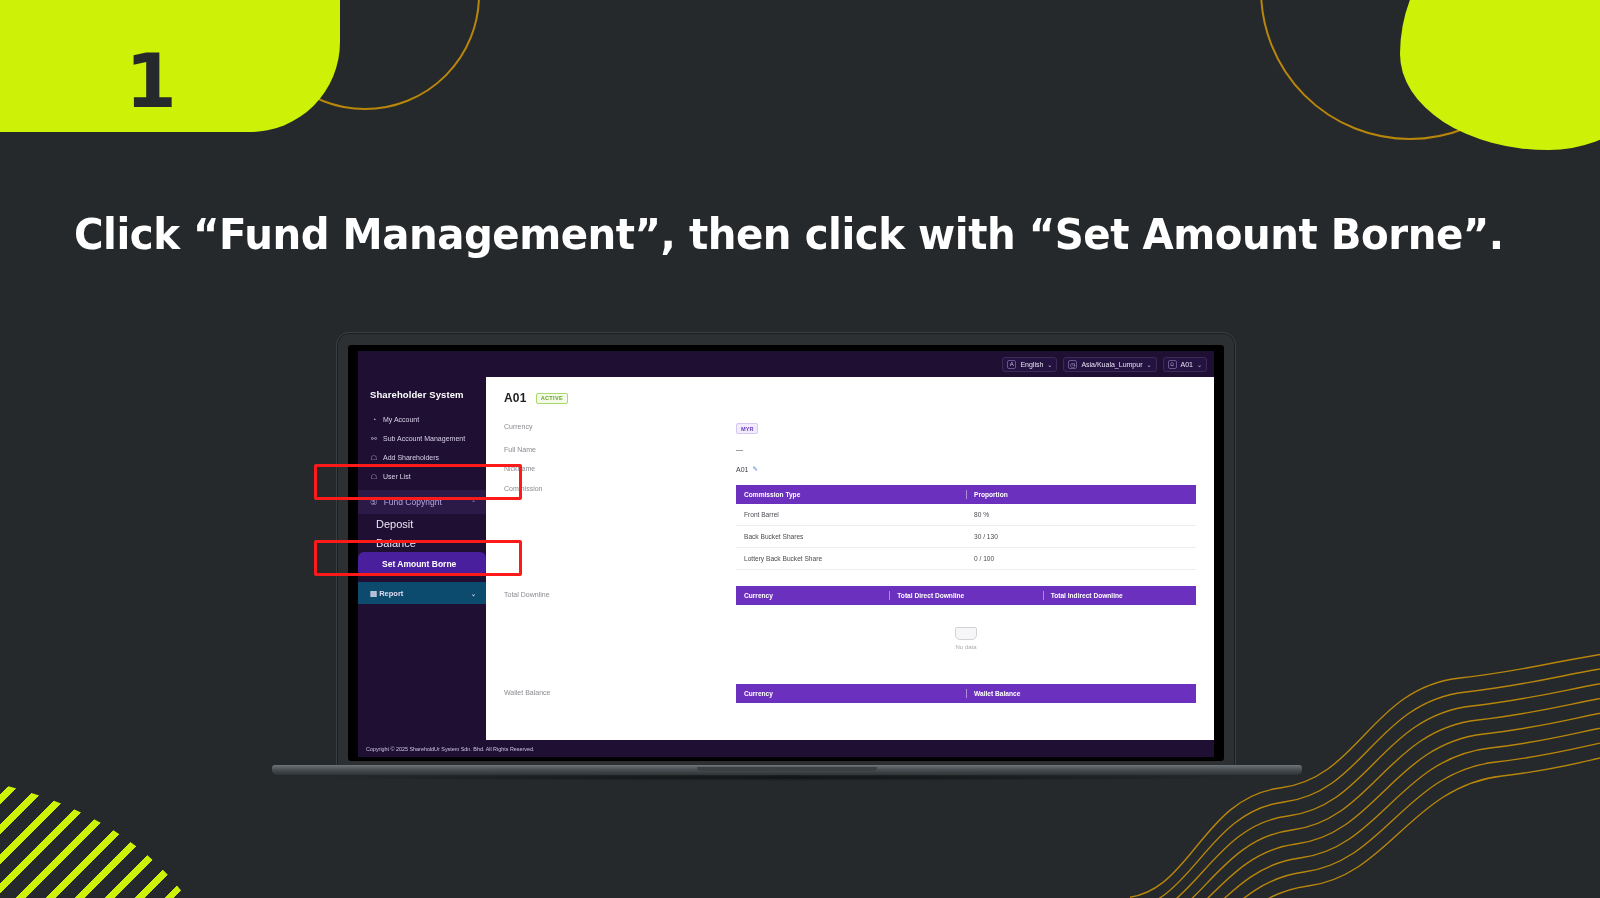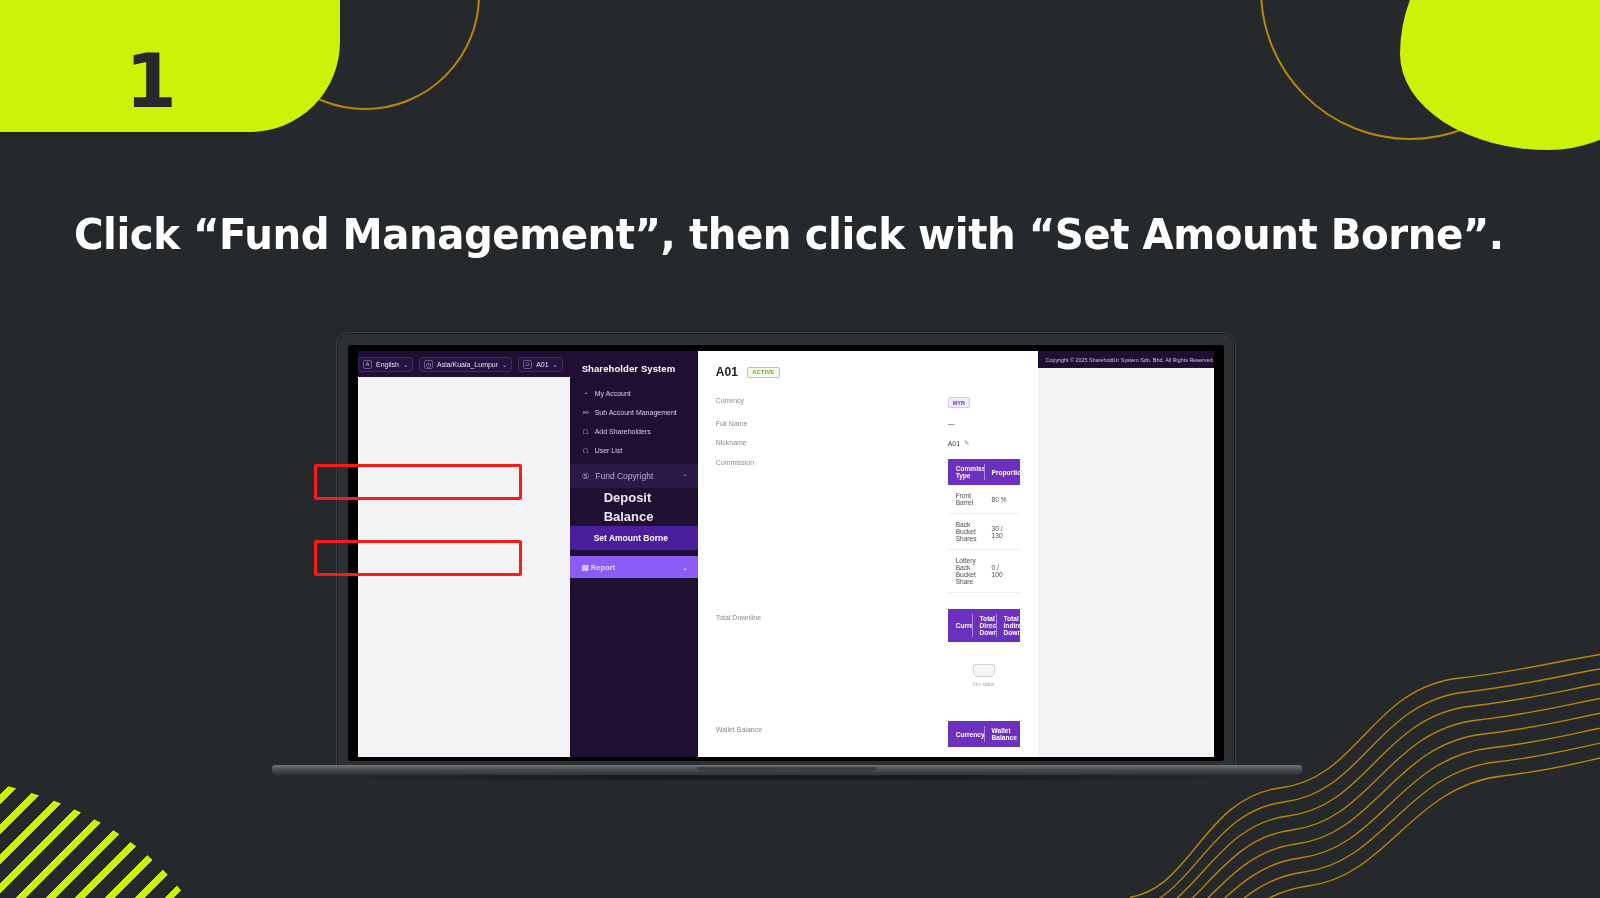--- a/index.html
+++ b/index.html
@@ -87,21 +87,21 @@
     box-shadow: 0 0 0 1px #1b1e20 inset;
     padding: 12px 11px 10px 11px;
   }
   .screen {
     position: relative; width: 100%; height: 100%;
     background: #000;
     border-radius: 3px;
     overflow: hidden;
   }
 
-  .app { position: absolute; inset: 6px 10px 4px 10px; display: flex; flex-direction: row; background: #f4f4f6; justify-content: space-between; }
+  .app { position: absolute; inset: 6px 10px 4px 10px; display: flex; flex-direction: column; background: #f4f4f6; justify-content: space-between; }
 
   
   .topbar {
     height: 26px; background: #1e0f33; flex: none;
     display: flex; align-items: center; justify-content: flex-end;
     padding-right: 7px; gap: 6px;
   }
   .pill {
     display: flex; align-items: center; gap: 4px;
     border: 1px solid #3d2b57; border-radius: 3px;
@@ -122,26 +122,26 @@
     display: flex; align-items: center; gap: 5px;
     height: 19px; padding-left: 12px; color: #d9d2e8; font-size: 7px;
   }
   .nav-item .gi { width: 8px; height: 8px; display:inline-flex; align-items:center; justify-content:center; opacity:.85; }
   .nav-group {
     display: flex; align-items: center; justify-content: space-between;
     height: 24px; margin: 4px 0 0 0; padding: 0 10px 0 12px;
     background: #2b1a47; color: #b9a6e4; font-size: 8.5px; font-weight: 500;
   }
   .nav-group .lft { display: flex; align-items: center; gap: 6px; }
-  .nav-sub { padding-left: 34px; height: 19px; display:flex; align-items:center; color:#ece8f5; font-size: 13px; font-weight: 700; }
-  .nav-sub.active { background: #4a1f9e; color: #fff; padding-left: 24px; height: 24px; font-size: 8.5px; font-weight: 700; }
+  .nav-sub { padding-left: 18px; height: 19px; display:flex; align-items:center; color:#ece8f5; font-size: 11px; font-weight: 400; }
+  .nav-sub.active { background: #4a1f9e; color: #fff; padding-left: 24px; height: 24px; font-size: 8.5px; font-weight: 700; border-radius: 6px; }
   .nav-group2 {
     display: flex; align-items: center; justify-content: space-between;
     height: 22px; margin-top: 6px; padding: 0 10px 0 12px;
-    background: #8b5cf6; color: #e2dcef; font-size: 7.5px; font-weight: 600;
+    background: #0c4a6e; color: #e2dcef; font-size: 7.5px; font-weight: 600;
   }
   .chev { font-size: 6px; opacity: .9; }
 
   
   .content { flex: 1; background: #fff; position: relative; padding: 14px 18px 0 18px; min-width: 0; overflow: hidden; }
   .acct-row { display: flex; align-items: center; gap: 9px; margin-bottom: 18px; }
   .acct-name { font-size: 12px; font-weight: 700; color: #1f1f1f; letter-spacing: .2px; }
   .badge-active {
     border: 1px solid #a7d96b; color: #6aa327; background: #f4fbe9;
     font-size: 5.6px; padding: 1.5px 4px; border-radius: 2px; letter-spacing: .3px; font-weight: 700;

